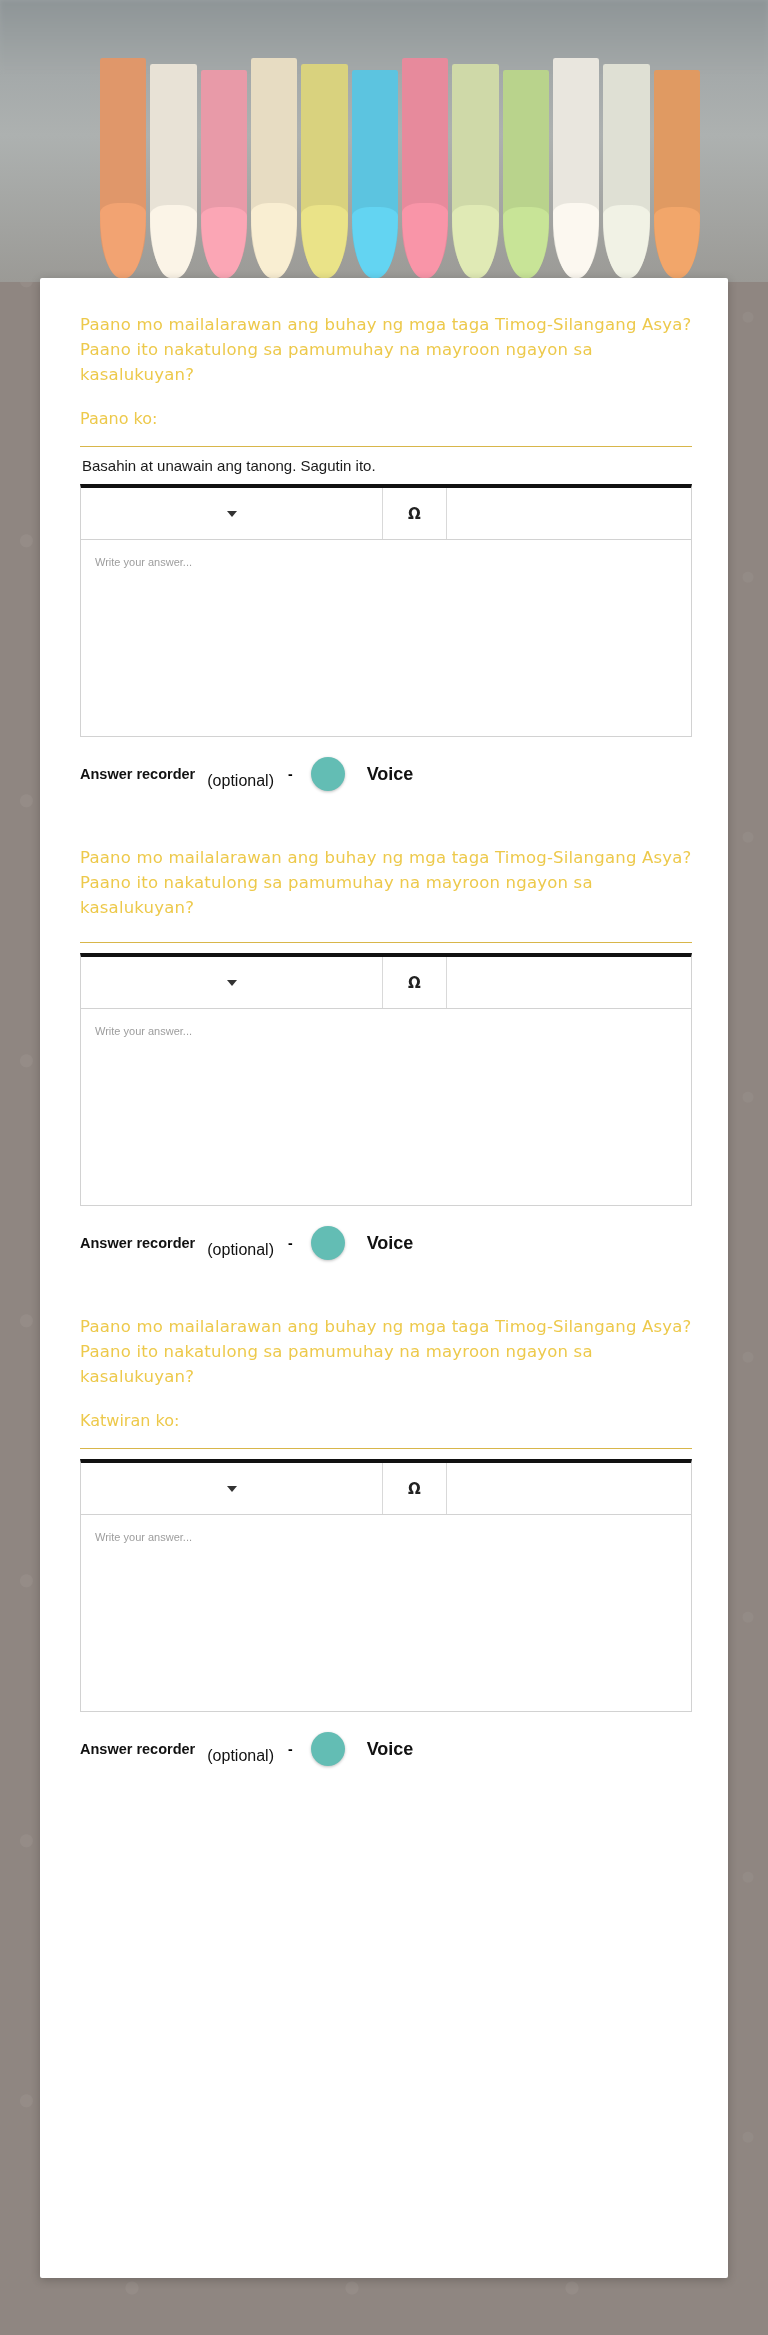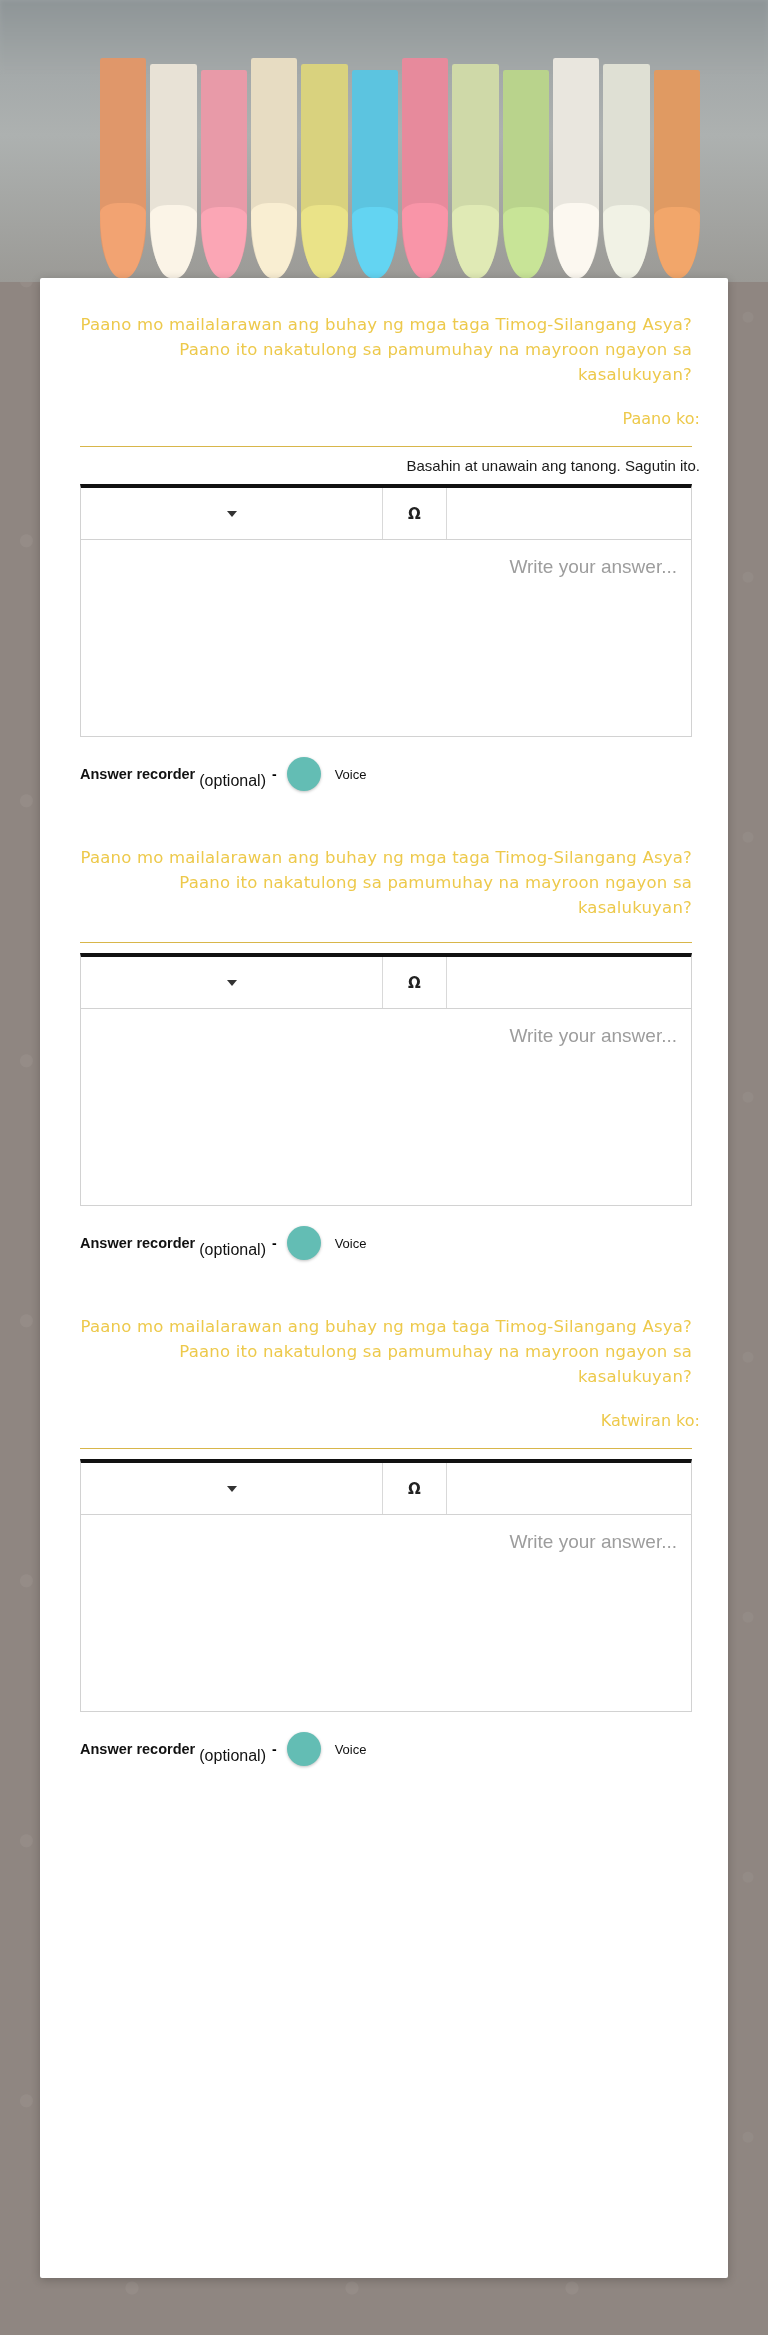--- a/index.html
+++ b/index.html
@@ -88,21 +88,20 @@
   .card {
     position: absolute;
     top: 278px;
     left: 40px;
     width: 688px;
     min-height: 2000px;
     background: #ffffff;
     border-radius: 2px;
     box-shadow: 0 2px 10px rgba(0,0,0,0.22);
     padding: 34px 28px 60px 40px;
-    text-align: right;
   }
 
   .block { margin-bottom: 54px; }
 
   .prompt {
     font-family: "DejaVu Sans", sans-serif;
     color: #edc94b;
     font-size: 16.5px;
     line-height: 25px;
     letter-spacing: 0.2px;
@@ -159,29 +158,29 @@
   .omega {
     font-family: "DejaVu Sans", sans-serif;
     font-size: 15px;
     font-weight: bold;
     color: #222;
   }
   .answer-area {
     height: 196px;
     padding: 16px 14px;
     color: #9d9d9d;
-    font-size: 19px;
+    font-size: 11px;
     font-family: "Liberation Sans", sans-serif;
   }
 
   
   .recorder {
     display: flex;
     align-items: center;
-    gap: 0;
+    gap: 8px;
     margin-top: 20px;
     font-size: 14px;
   }
   .rec-label {
     font-weight: bold;
     color: #111;
     font-size: 14.5px;
   }
   .rec-optional {
     font-weight: normal;
@@ -192,23 +191,23 @@
   }
   .rec-dash { margin: 0 10px 0 6px; font-weight: bold; }
   .rec-dot {
     width: 34px; height: 34px;
     border-radius: 50%;
     background: #63bdb4;
     box-shadow: 0 1px 3px rgba(0,0,0,0.25);
     flex: none;
   }
   .rec-voice {
-    font-weight: normal;
+    font-weight: bold;
     margin-left: 14px;
-    font-size: 13px;
+    font-size: 18px;
     color: #111;
   }
 </style>
 </head>
 <body>
 
 <div class="bg-pattern"></div>
 
 <div class="banner">
   <div class="banner-blur-top"></div>

